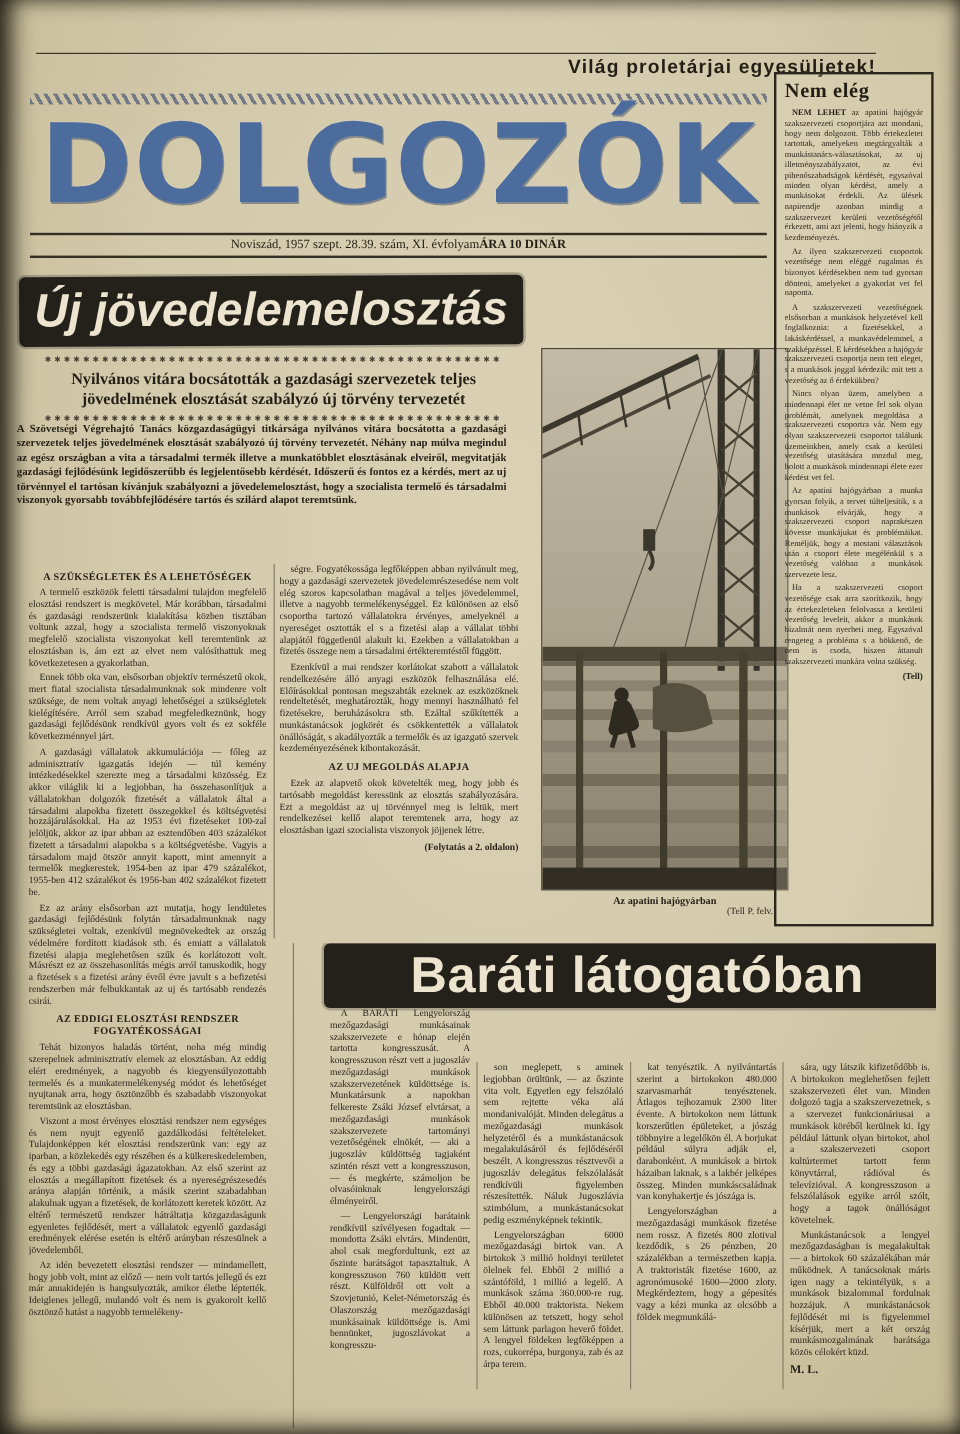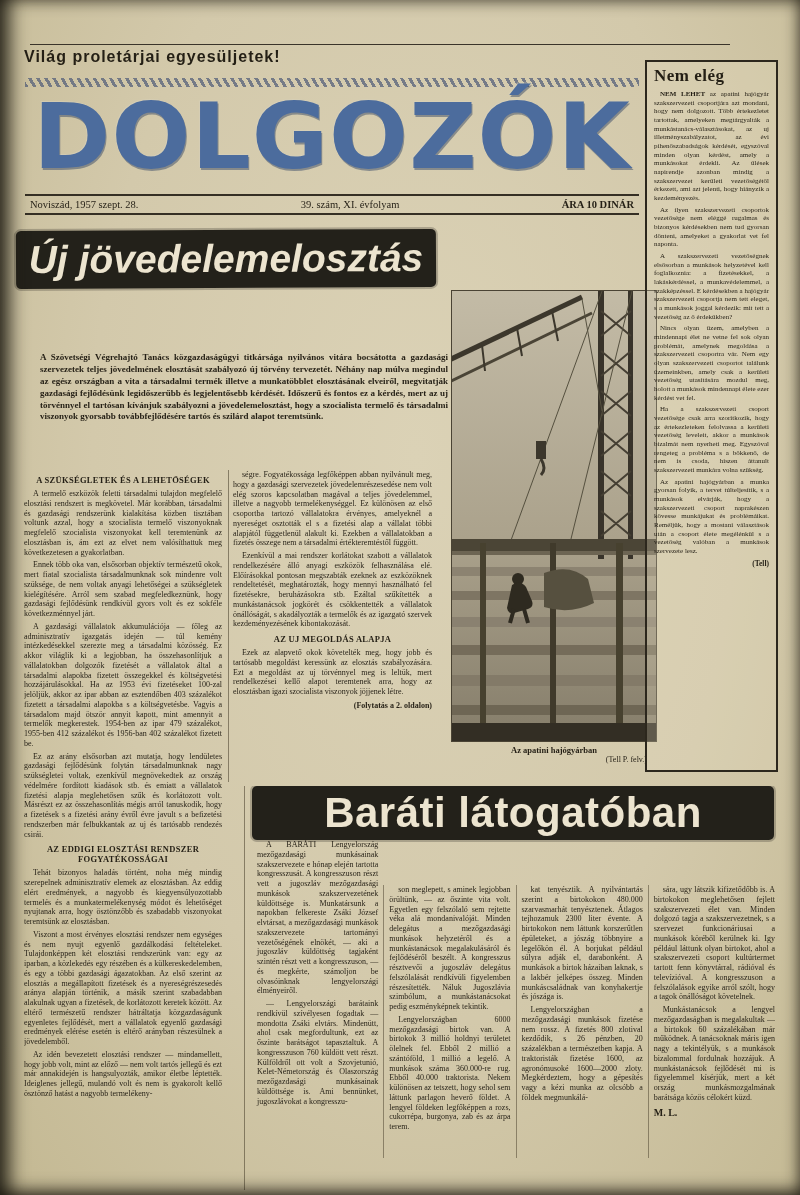--- a/index.html
+++ b/index.html
@@ -9,44 +9,44 @@
     color:#241f15;font-family:"Liberation Serif",serif;
   }
   .vignette{position:absolute;inset:0;pointer-events:none;z-index:50;
     box-shadow:inset 20px 0 18px -10px rgba(25,22,14,.85),
                inset -12px 0 14px -9px rgba(25,22,14,.55),
                inset 0 -14px 16px -9px rgba(25,22,14,.75),
                inset 0 12px 14px -9px rgba(25,22,14,.45);}
   .rule-h{position:absolute;background:#3a342a;height:1px;}
   .vrule{position:absolute;background:rgba(70,60,40,.55);width:1px;}
 
-  .slogan{position:absolute;left:0;top:48px;width:730px;text-align:left;
-    font-family:"Liberation Sans",sans-serif;font-weight:bold;font-size:16px;letter-spacing:1px;margin-left:24px;}
+  .slogan{position:absolute;left:0;top:48px;width:730px;text-align:right;
+    font-family:"Liberation Sans",sans-serif;font-weight:bold;font-size:16px;letter-spacing:1px;}
   .ornament-band{position:absolute;left:25px;top:78px;width:614px;height:9px;
     background:repeating-linear-gradient(60deg,#55607a 0 3px,transparent 3px 7px);opacity:.75;}
   .masthead{position:absolute;left:18px;top:84px;width:628px;height:108px;
     text-align:center;font-family:"DejaVu Sans",sans-serif;font-weight:800;
     font-size:93px;line-height:106px;letter-spacing:1px;color:#4c6c9d;
     text-shadow:1px 2px 0 rgba(40,60,95,.45), -1px -1px 0 rgba(215,210,190,.5);
     transform:scaleY(.98);}
   .dateline{position:absolute;left:25px;top:194px;width:614px;display:flex;
-    justify-content:space-between;align-items:center;font-size:10.5px;
+    justify-content:center;align-items:center;font-size:10.5px;
     border-top:2px solid #352f24;border-bottom:2px solid #352f24;padding:3px 5px;box-sizing:border-box;}
   .dateline .price{font-weight:bold;}
 
   .headline-band{background:#23211a;color:#ece4cf;display:flex;align-items:center;justify-content:center;
     font-family:"Liberation Sans",sans-serif;font-weight:bold;border-radius:5px;
     box-shadow:0 0 0 2px rgba(35,33,26,.25);}
   .h1band{position:absolute;left:16px;top:230px;width:420px;height:58px;font-size:39px;
     font-style:italic;letter-spacing:0;transform:rotate(-.3deg);}
   .subhead-box{position:absolute;left:24px;top:296px;width:408px;text-align:center;}
   .ornament-row{font-size:6.5px;letter-spacing:2.5px;white-space:nowrap;overflow:hidden;
     height:9px;color:#2e291e;opacity:.85;}
   .subhead-text{font-weight:bold;font-size:13.5px;line-height:1.25;padding:3px 4px;}
-  .lead-para{position:absolute;left:40px;top:352px;width:408px;height:114px;overflow:hidden;
+  .lead-para{position:absolute;left:14px;top:352px;width:408px;height:114px;overflow:hidden;
     font-weight:bold;font-size:9px;line-height:1.32;text-align:justify;}
 
   .col{position:absolute;overflow:hidden;}
   .col p{font-size:8px;line-height:1.22;text-align:justify;margin:0 0 3px;text-indent:9px;}
   .col h3{font-size:8.5px;text-align:center;margin:5px 2px 4px;letter-spacing:.3px;
     font-family:"Liberation Serif",serif;}
   .col1{left:24px;top:470px;width:198px;height:716px;}
   .col2{left:233px;top:470px;width:199px;height:310px;}
   .continuation{font-size:8px;font-weight:bold;text-align:right;margin-top:4px;}
 
@@ -55,21 +55,21 @@
   .caption{font-size:8.5px;font-weight:bold;text-align:center;margin-top:3px;}
   .credit{font-size:8px;text-align:right;padding-right:10px;}
 
   .sidebar-box{position:absolute;left:645px;top:60px;width:133px;height:712px;box-sizing:border-box;
     border:2.5px solid #2c271d;padding:5px 7px;overflow:hidden;background:rgba(230,222,196,.25);}
   .sidebar-title{font-size:17px;font-weight:bold;letter-spacing:.5px;margin:0 0 5px;line-height:1.05;}
   .sidebar-box p{font-size:7px;line-height:1.24;text-align:justify;margin:0 0 3px;text-indent:6px;}
   .sidebar-box .sig{text-align:right;font-weight:bold;font-size:7.5px;}
 
   .visit{position:absolute;left:244px;top:786px;width:536px;height:404px;box-sizing:border-box;
-    border-left:1px solid rgba(70,60,40,.55);padding-left:7px;overflow:hidden;}
+    border-left:1px solid rgba(70,60,40,.55);padding-left:25px;overflow:hidden;}
   .h2band{width:522px;height:54px;font-size:42px;letter-spacing:.5px;}
   .visit-subhead{text-align:center;font-weight:bold;font-size:10.5px;letter-spacing:.6px;margin:5px 0 6px;
     font-family:"Liberation Serif",serif;}
   .visit-cols{display:flex;height:318px;overflow:hidden;}
   .vcol{width:128px;overflow:hidden;padding:0 5px;}
   .vcol + .vcol{border-left:1px solid rgba(70,60,40,.5);margin-top:45px;}
   .vcol p{font-size:8px;line-height:1.22;text-align:justify;margin:0 0 3px;text-indent:9px;}
   .vcol .sig{text-align:left;font-weight:bold;font-size:10px;margin-top:4px;}
 </style>
 </head>
@@ -86,20 +86,25 @@
   <div class="dateline">
     <span>Noviszád, 1957 szept. 28.</span>
     <span>39. szám, XI. évfolyam</span>
     <span class="price">ÁRA 10 DINÁR</span>
   </div>
 
   <div class="headline-band h1band">
     <span>Új jövedelemelosztás</span>
   </div>
 
+  <div class="subhead-box">
+    <div class="ornament-row">✱✱✱✱✱✱✱✱✱✱✱✱✱✱✱✱✱✱✱✱✱✱✱✱✱✱✱✱✱✱✱✱✱✱✱✱✱✱✱✱✱✱✱✱✱✱✱✱</div>
+    <div class="subhead-text">Nyilvános vitára bocsátották a gazdasági szervezetek teljes jövedelmének elosztását szabályzó új törvény tervezetét</div>
+    <div class="ornament-row">✱✱✱✱✱✱✱✱✱✱✱✱✱✱✱✱✱✱✱✱✱✱✱✱✱✱✱✱✱✱✱✱✱✱✱✱✱✱✱✱✱✱✱✱✱✱✱✱</div>
+  </div>
 
   <div class="lead-para">A Szövetségi Végrehajtó Tanács közgazdaságügyi titkársága nyilvános vitára bocsátotta a gazdasági szervezetek teljes jövedelmének elosztását szabályozó új törvény tervezetét. Néhány nap múlva megindul az egész országban a vita a társadalmi termék illetve a munkatöbblet elosztásának elveiről, megvitatják gazdasági fejlődésünk legidőszerűbb és legjelentősebb kérdését. Időszerű és fontos ez a kérdés, mert az uj törvénnyel el tartósan kívánjuk szabályozni a jövedelemelosztást, hogy a szocialista termelő és társadalmi viszonyok gyorsabb továbbfejlődésére tartós és szilárd alapot teremtsünk.</div>
 
   <div class="col col1">
     <h3>A SZÜKSÉGLETEK ÉS A LEHETŐSÉGEK</h3>
     <p>A termelő eszközök feletti társadalmi tulajdon megfelelő elosztási rendszert is megkövetel. Már korábban, társadalmi és gazdasági rendszerünk kialakítása közben tisztában voltunk azzal, hogy a szocialista termelő viszonyoknak megfelelő szocialista viszonyokat kell teremtenünk az elosztásban is, ám ezt az elvet nem valósíthattuk meg következetesen a gyakorlatban.</p>
     <p>Ennek több oka van, elsősorban objektív természetű okok, mert fiatal szocialista társadalmunknak sok mindenre volt szüksége, de nem voltak anyagi lehetőségei a szükségletek kielégítésére. Arról sem szabad megfeledkeznünk, hogy gazdasági fejlődésünk rendkívül gyors volt és ez sokféle következménnyel járt.</p>
     <p>A gazdasági vállalatok akkumulációja — főleg az adminisztratív igazgatás idején — túl kemény intézkedésekkel szerezte meg a társadalmi közösség. Ez akkor világlik ki a legjobban, ha összehasonlítjuk a vállalatokban dolgozók fizetését a vállalatok által a társadalmi alapokba fizetett összegekkel és költségvetési hozzájárulásokkal. Ha az 1953 évi fizetéseket 100-zal jelöljük, akkor az ipar abban az esztendőben 403 százalékot fizetett a társadalmi alapokba s a költségvetésbe. Vagyis a társadalom majd ötször annyit kapott, mint amennyit a termelők megkerestek. 1954-ben az ipar 479 százalékot, 1955-ben 412 százalékot és 1956-ban 402 százalékot fizetett be.</p>
     <p>Ez az arány elsősorban azt mutatja, hogy lendületes gazdasági fejlődésünk folytán társadalmunknak nagy szükségletei voltak, ezenkívül megnövekedtek az ország védelmére fordított kiadások stb. és emiatt a vállalatok fizetési alapja meglehetősen szűk és korlátozott volt. Másrészt ez az összehasonlítás mégis arról tanuskodik, hogy a fizetések s a fizetési arány évről évre javult s a befizetési rendszerben már felbukkantak az uj és tartósabb rendezés csirái.</p>
     <h3>AZ EDDIGI ELOSZTÁSI RENDSZER FOGYATÉKOSSÁGAI</h3>
@@ -169,22 +174,22 @@
     <div class="caption">Az apatini hajógyárban</div>
     <div class="credit">(Tell P. felv.)</div>
   </div>
 
   <div class="sidebar-box">
     <div class="sidebar-title">Nem elég</div>
     <p><b>NEM LEHET</b> <span>az apatini hajógyár szakszervezeti csoportjára azt mondani, hogy nem dolgozott. Több értekezletet tartottak, amelyeken megtárgyalták a munkástanács-választásokat, az uj illetményszabályzatot, az évi pihenőszabadságok kérdését, egyszóval minden olyan kérdést, amely a munkásokat érdekli. Az ülések napirendje azonban mindig a szakszervezet kerületi vezetőségétől érkezett, ami azt jelenti, hogy hiányzik a kezdeményezés.</span></p>
     <p>Az ilyen szakszervezeti csoportok vezetősége nem eléggé rugalmas és bizonyos kérdésekben nem tud gyorsan dönteni, amelyeket a gyakorlat vet fel naponta.</p>
     <p>A szakszervezeti vezetőségnek elsősorban a munkások helyzetével kell foglalkoznia: a fizetésekkel, a lakáskérdéssel, a munkavédelemmel, a szakképzéssel. E kérdésekben a hajógyár szakszervezeti csoportja nem tett eleget, s a munkások joggal kérdezik: mit tett a vezetőség az ő érdekükben?</p>
     <p>Nincs olyan üzem, amelyben a mindennapi élet ne vetne fel sok olyan problémát, amelynek megoldása a szakszervezeti csoportra vár. Nem egy olyan szakszervezeti csoportot találunk üzemeinkben, amely csak a kerületi vezetőség utasítására mozdul meg, holott a munkások mindennapi élete ezer kérdést vet fel.</p>
+    <p>Az apatini hajógyárban a munka gyorsan folyik, a tervet túlteljesítik, s a munkások elvárják, hogy a szakszervezeti csoport naprakészen kövesse munkájukat és problémáikat. Reméljük, hogy a mostani választások után a csoport élete megélénkül s a vezetőség valóban a munkások szervezete lesz.</p>
     <p>Ha a szakszervezeti csoport vezetősége csak arra szorítkozik, hogy az értekezleteken felolvassa a kerületi vezetőség leveleit, akkor a munkások bizalmát nem nyerheti meg. Egyszóval rengeteg a probléma s a bökkenő, de nem is csoda, hiszen áttanult szakszervezeti munkára volna szükség.</p>
-    <p>Az apatini hajógyárban a munka gyorsan folyik, a tervet túlteljesítik, s a munkások elvárják, hogy a szakszervezeti csoport naprakészen kövesse munkájukat és problémáikat. Reméljük, hogy a mostani választások után a csoport élete megélénkül s a vezetőség valóban a munkások szervezete lesz.</p>
     <div class="sig">(Tell)</div>
   </div>
 
   <div class="visit">
     <div class="headline-band h2band">
       <span>Baráti látogatóban</span>
     </div>
     <div class="visit-cols">
       <div class="vcol">
         <p>A BARÁTI Lengyelország mezőgazdasági munkásainak szakszervezete e hónap elején tartotta kongresszusát. A kongresszuson részt vett a jugoszláv mezőgazdasági munkások szakszervezetének küldöttsége is. Munkatársunk a napokban felkereste Zsáki József elvtársat, a mezőgazdasági munkások szakszervezete tartományi vezetőségének elnökét, — aki a jugoszláv küldöttség tagjaként szintén részt vett a kongresszuson, — és megkérte, számoljon be olvasóinknak lengyelországi élményeiről.</p>

